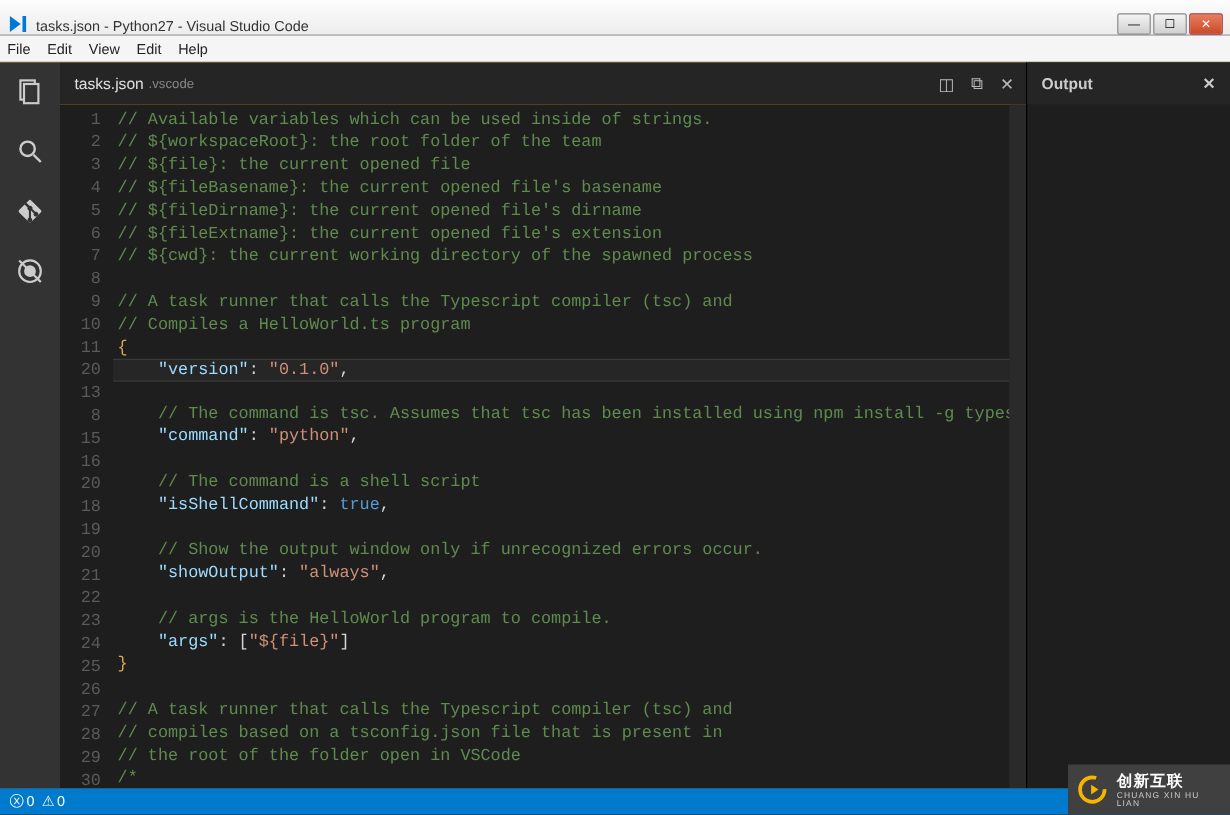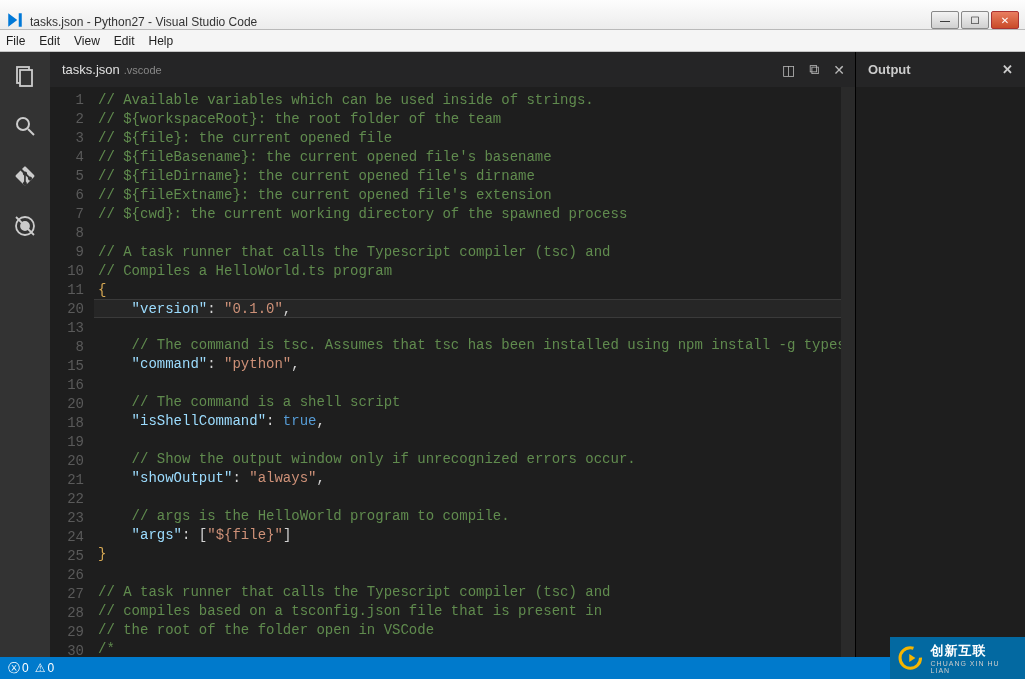--- a/index.html
+++ b/index.html
@@ -54,21 +54,21 @@
 .outputhdr span{cursor:default;}
 .outputhdr .close{cursor:pointer;}
 
 
 .statusbar{position:absolute;bottom:0;left:0;right:0;height:22px;background:#007acc;color:#fff;display:flex;align-items:center;font-size:12px;padding:0 8px;}
 .statusbar .sl{display:flex;gap:6px;align-items:center;}
 .statusbar .sr{margin-left:auto;display:flex;gap:14px;align-items:center;}
 .statusbar .sicon{display:inline-flex;align-items:center;gap:2px;}
 
 
-.wm{position:absolute;right:0;bottom:0;width:135px;height:42px;background:#0369a1;color:#fff;display:flex;align-items:center;gap:8px;padding:0 8px;z-index:50;}
+.wm{position:absolute;right:0;bottom:0;width:135px;height:42px;background:#404040;color:#fff;display:flex;align-items:center;gap:8px;padding:0 8px;z-index:50;}
 .wm .wlogo{width:26px;height:26px;}
 .wm .wt1{font-size:13px;font-weight:bold;letter-spacing:1px;}
 .wm .wt2{font-size:7px;color:#ccc;letter-spacing:1px;}
 </style>
 </head>
 <body>
 
 <div class="titlebar">
   <svg class="app-icon" viewBox="0 0 24 24">
       <path fill="#0078d7" d="M3 3l12 9L3 21V3zM17 3h4v18h-4V3z"></path>

